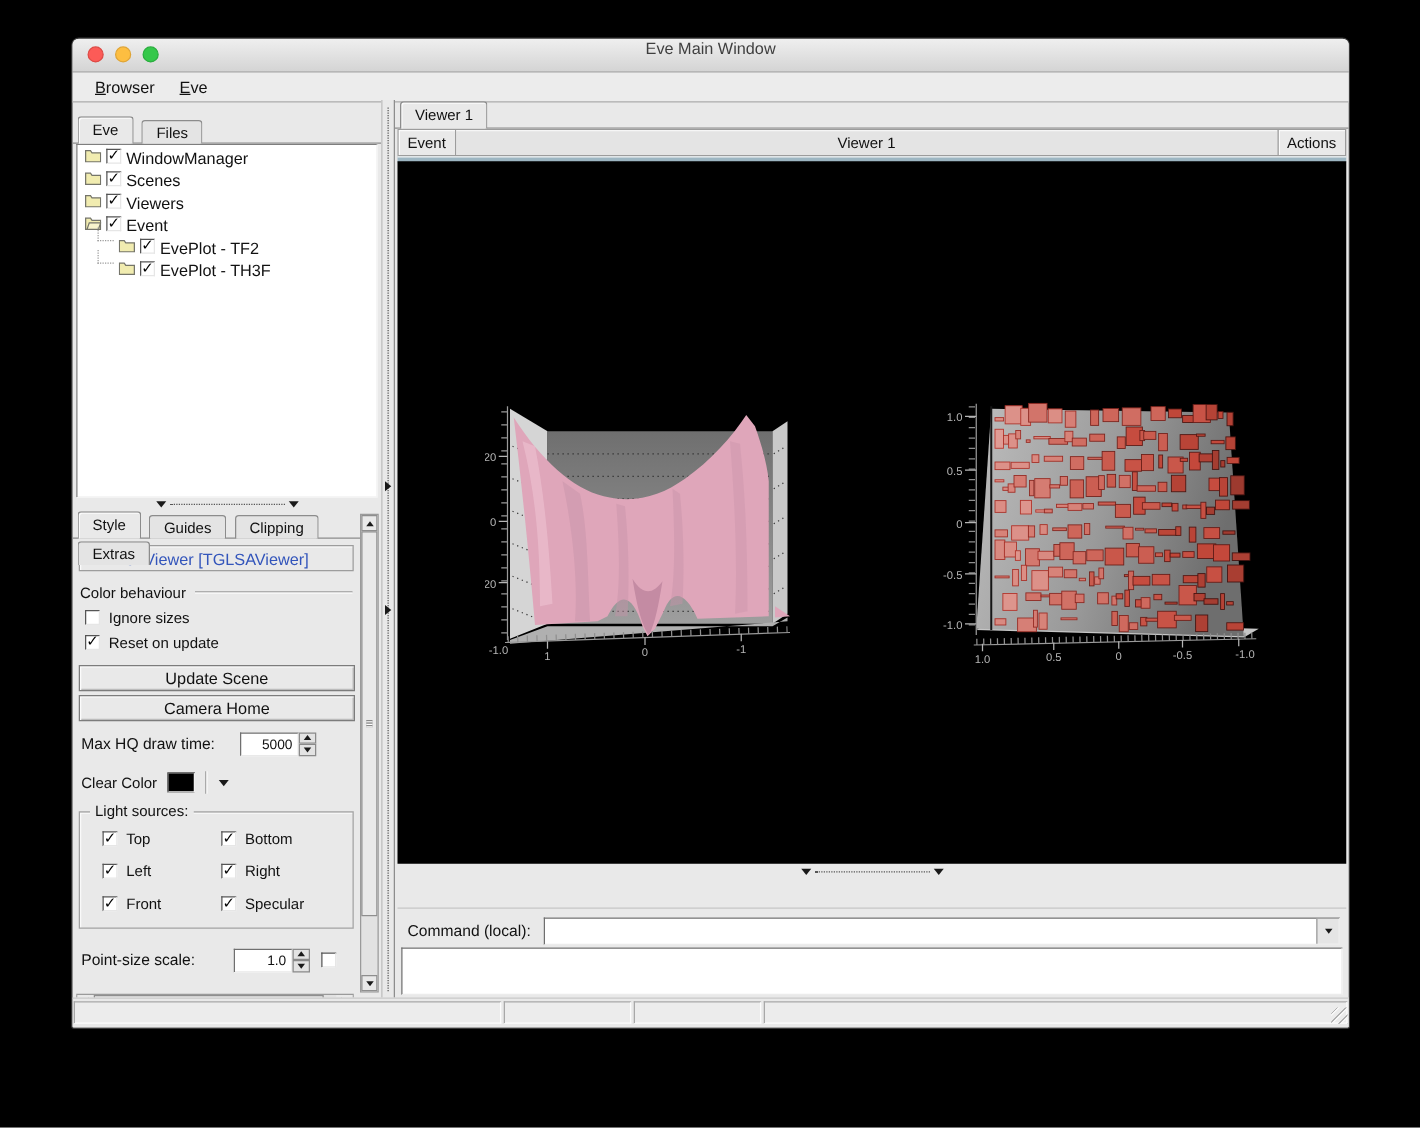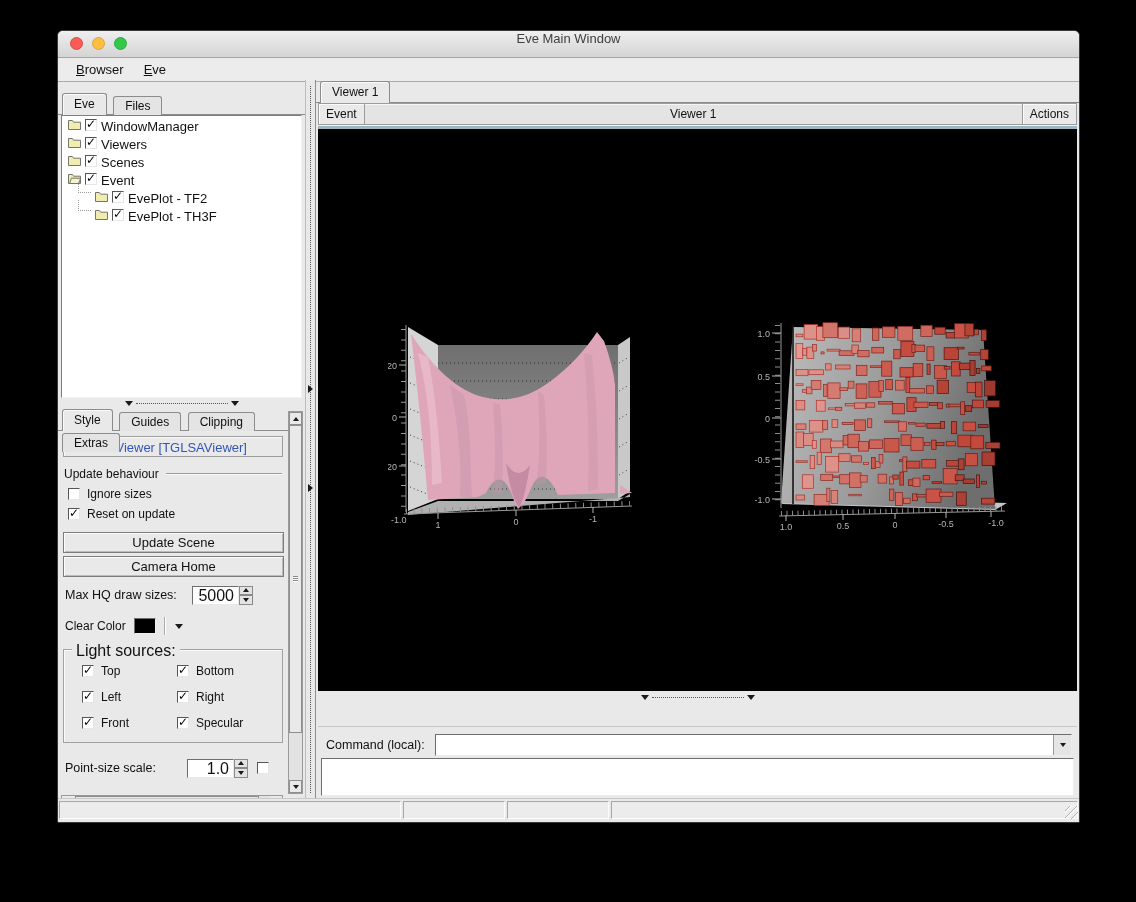--- a/index.html
+++ b/index.html
@@ -49,34 +49,34 @@
   .styletabs{position:absolute;left:0;right:14px;top:316px;width:auto}
   .stylebody{position:absolute;left:2px;right:19px;top:339px;bottom:17px;overflow:hidden;font-size:12px}
   .glv-label{margin:5px 3px 0 3px;height:21px;line-height:21px;text-align:center;color:#3355bb;font-size:13px;background:#e9e9e9;border:1px solid #9d9d9d;box-shadow:inset 1px 1px 0 #fbfbfb;box-sizing:border-box}
   .sect-head{display:flex;align-items:center;margin:10px 4px 4px 4px;font-size:12px}
   .sect-head .rule{flex:1;margin-left:7px;border-top:1px solid #9b9b9b;border-bottom:1px solid #fafafa;height:0}
   .cb-row{display:flex;align-items:center;gap:7px;height:18px;margin:2px 0 2px 8px}
   .btn{display:block;width:221px;margin:3px 3px;height:21px;line-height:20px;text-align:center;font-size:13px;background:#e9e9e9;border:1px solid #7c7c7c;box-shadow:inset 1px 1px 0 #fcfcfc,inset -1px -1px 0 #bcbcbc;box-sizing:border-box}
   .btn.first{margin-top:9px}
   .spin-row{display:flex;align-items:center;height:22px;margin:1px 0 1px 5px;position:relative}
   .spin-row .lbl{font-size:12.5px}
-  .spin-box{position:absolute;left:122px;width:47px;height:19px;line-height:18px;background:#fff;border:1px solid;border-color:#6f6f6f #e9e9e9 #e9e9e9 #6f6f6f;box-sizing:border-box;text-align:right;padding-right:4px;font-size:16px}
+  .spin-box{position:absolute;left:122px;width:47px;height:19px;line-height:18px;background:#fff;border:1px solid;border-color:#6f6f6f #e9e9e9 #e9e9e9 #6f6f6f;box-sizing:border-box;text-align:right;padding-right:4px;font-size:11px}
   .spin-row.wide .spin-box{left:127px}
   .spin-btns{position:absolute;left:169px;width:14px;height:19px;display:flex;flex-direction:column}
   .spin-row.wide .spin-btns{left:174px}
   .sb{flex:1;background:#e3e3e3;border:1px solid #8a8a8a;display:flex;align-items:center;justify-content:center;box-sizing:border-box}
   .sb .tri-u{border-left-width:3px;border-right-width:3px;border-bottom-width:4px}
   .sb .tri-d{border-left-width:3px;border-right-width:3px;border-top-width:4px}
   .after-cb{position:absolute;left:192px}
   .clear-row{display:flex;align-items:center;height:22px;margin:9px 0 4px 5px;gap:8px}
   .swatch{width:22px;height:16px;border:1px solid;border-color:#6f6f6f #f0f0f0 #f0f0f0 #6f6f6f;box-sizing:border-box}
   .sep-v{width:1px;height:18px;background:#aaa;box-shadow:1px 0 0 #fff}
   .drop-btn{display:flex;align-items:center;justify-content:center;width:13px;height:16px}
   .group{position:relative;margin:12px 3px 0 3px;border:1px solid #a2a2a2;box-shadow:inset 1px 1px 0 #fafafa;padding:10px 0 8px 0}
-  .group .legend{position:absolute;top:-8px;left:8px;background:#e9e9e9;padding:0 4px;font-size:16px}
+  .group .legend{position:absolute;top:-8px;left:8px;background:#e9e9e9;padding:0 4px;font-size:12px}
   .group .grid{display:grid;grid-template-columns:95px 1fr;row-gap:4px;margin-left:18px}
   .scales{margin-top:14px}
   
   .vscroll{position:absolute;right:2px;top:319px;bottom:17px;width:15px;background:#e2e2e2;border:1px solid #9a9a9a;box-sizing:border-box}
   .vs-btn{position:absolute;left:0;right:0;height:13px;background:#e9e9e9;border:1px solid #8e8e8e;box-sizing:border-box;display:flex;align-items:center;justify-content:center}
   .vs-up{top:0}.vs-dn{bottom:0}
   .vs-thumb{position:absolute;left:0;right:0;top:13px;bottom:60px;background:#e9e9e9;border:1px solid #8e8e8e;box-sizing:border-box}
   .grip-h{position:absolute;left:3px;right:3px;top:50%;margin-top:-3px}
   .grip-h i{display:block;height:1px;background:#888;border-bottom:1px solid #fff;margin-bottom:0px}
   .hscroll{position:absolute;left:3px;width:222px;bottom:2px;height:14px;background:#e2e2e2;border:1px solid #9a9a9a;box-sizing:border-box}
@@ -141,28 +141,28 @@
               <path d="M0.5 10.5 V1.5 H4.4 L5.6 3.2 H12.5 V10.5 Z" fill="#f1ecb0" stroke="#75756a"></path>
             </svg>
           <span class="cb on"></span>
           <span>WindowManager</span>
         </div>
         <div class="tree-row">
           <svg class="folder" width="13" height="11" viewBox="0 0 13 11">
               <path d="M0.5 10.5 V1.5 H4.4 L5.6 3.2 H12.5 V10.5 Z" fill="#f1ecb0" stroke="#75756a"></path>
             </svg>
           <span class="cb on"></span>
-          <span>Viewers</span>
+          <span>Scenes</span>
         </div>
         <div class="tree-row">
           <svg class="folder" width="13" height="11" viewBox="0 0 13 11">
               <path d="M0.5 10.5 V1.5 H4.4 L5.6 3.2 H12.5 V10.5 Z" fill="#f1ecb0" stroke="#75756a"></path>
             </svg>
           <span class="cb on"></span>
-          <span>Scenes</span>
+          <span>Viewers</span>
         </div>
         <div class="tree-row">
           <svg class="folder" width="13" height="11" viewBox="0 0 13 11">
               <path d="M0.5 10.5 V1.5 H4.4 L5.6 3.2 H12.5 V10.5 Z" fill="#f1ecb0" stroke="#75756a"></path>
               <path d="M1.6 10.5 L3.4 5.2 H12.6 L10.7 10.5 Z" fill="#f8f4cc" stroke="#75756a"></path>
             </svg>
           <span class="cb on"></span>
           <span>Event</span>
         </div>
         <div class="tree-row child">
@@ -193,37 +193,37 @@
         <span class="tab active">Style</span>
         <span class="tab">Guides</span>
         <span class="tab">Clipping</span>
         <span class="tab">Extras</span>
       </div>
 
       <div class="stylebody">
         <div class="glv-label">GLViewer [TGLSAViewer]</div>
 
         <div class="sect-head">
-          <span>Update behaviour</span>
+          <span>Color behaviour</span>
             <span class="rule"></span>
         </div>
         <div class="cb-row">
           <span class="cb"></span>
           <span>Ignore sizes</span>
         </div>
         <div class="cb-row">
           <span class="cb on"></span>
           <span>Reset on update</span>
         </div>
 
         <div class="btn first">Update Scene</div>
         <div class="btn">Camera Home</div>
 
         <div class="spin-row wide" style="margin-top:7px">
-          <span class="lbl">Max HQ draw sizes:</span>
+          <span class="lbl">Max HQ draw time:</span>
           <span class="spin-box">5000</span>
           <span class="spin-btns">
               <span class="sb">
                 <i class="tri-u"></i>
               </span>
               <span class="sb">
                 <i class="tri-d"></i>
               </span>
             </span>
         </div>

